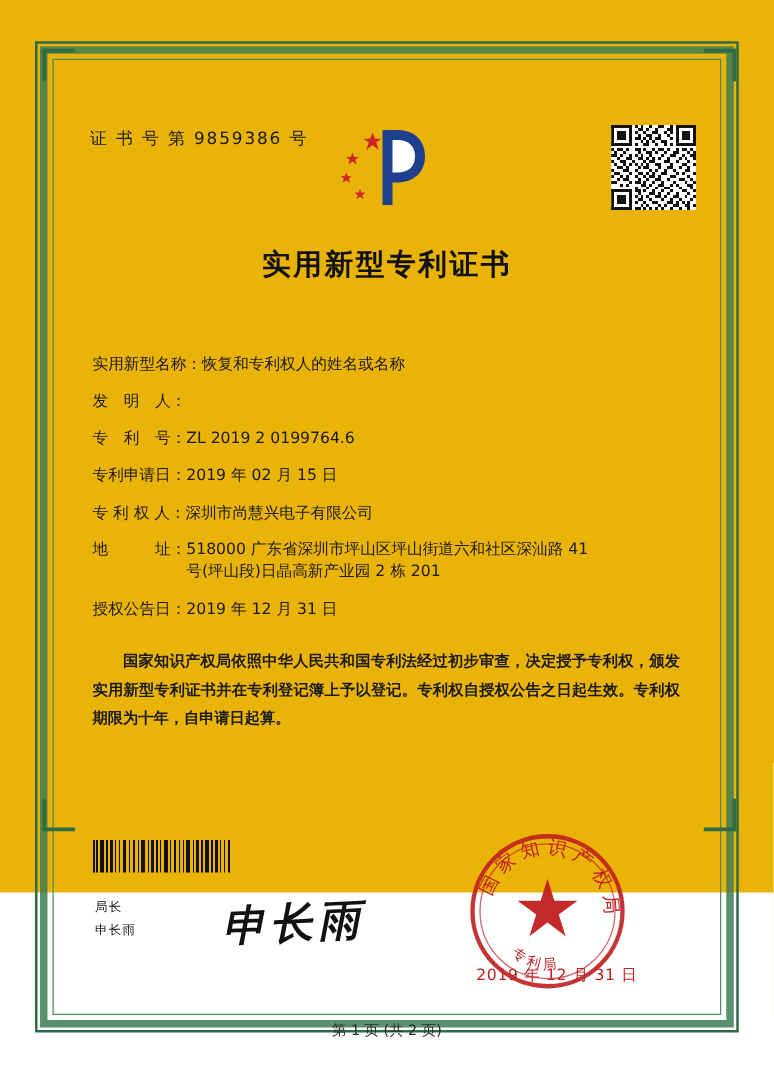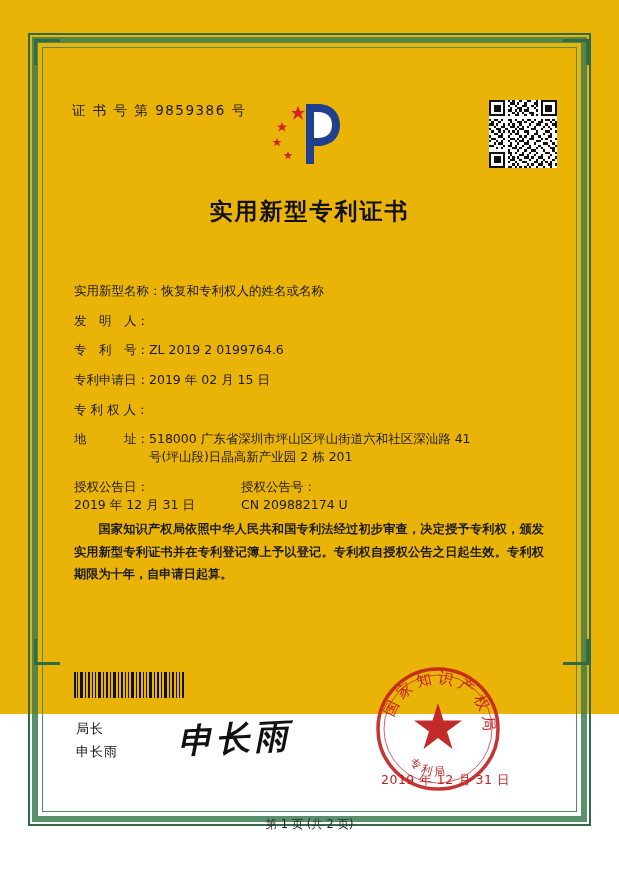--- a/index.html
+++ b/index.html
@@ -122,21 +122,20 @@
     flex: 1 1 auto;
     font-family: "DejaVu Sans", sans-serif;
   }
   .row.two-col {
     display: flex;
     justify-content: flex-start;
   }
   .row.two-col .seg {
     display: flex;
     white-space: nowrap;
-    flex-direction: column;
   }
   .row.two-col .seg.second {
     margin-left: 46px;
   }
   .multi .val { white-space: pre-line; }
 
   
   .paras {
     position: absolute;
     left: 74px;
@@ -160,21 +159,21 @@
     top: 672px;
     width: 112px;
     height: 26px;
   }
 
   
   .sig-labels {
     position: absolute;
     left: 76px;
     top: 718px;
-    font-size: 13px;
+    font-size: 10px;
     line-height: 1.75;
     color: #141414;
     letter-spacing: 1px;
   }
   .sig-script {
     position: absolute;
     left: 178px;
     top: 716px;
     font-family: "DejaVu Serif", serif;
     font-style: italic;
@@ -491,34 +490,31 @@
     <div class="row">
       <span class="lbl">专　利　号：</span>
       <span class="val">ZL 2019 2 0199764.6</span>
     </div>
     <div class="row">
       <span class="lbl">专利申请日：</span>
       <span class="val">2019 年 02 月 15 日</span>
     </div>
     <div class="row">
       <span class="lbl">专 利 权 人：</span>
+      <span class="val">深圳市尚慧兴电子有限公司</span>
     </div>
     <div class="row multi">
       <span class="lbl">地　　　址：</span>
       <span class="val">518000 广东省深圳市坪山区坪山街道六和社区深汕路 41
 号(坪山段)日晶高新产业园 2 栋 201</span>
     </div>
     <div class="row two-col">
       <span class="seg">
         <span class="lbl">授权公告日：</span>
         <span>2019 年 12 月 31 日</span>
-      </span>
-      <span class="seg second">
-        <span class="lbl">授权公告号：</span>
-        <span>CN 209882174 U</span>
       </span>
     </div>
   </div>
 
   <div class="paras">
     <p>国家知识产权局依照中华人民共和国专利法经过初步审查，决定授予专利权，颁发实用新型专利证书并在专利登记簿上予以登记。专利权自授权公告之日起生效。专利权期限为十年，自申请日起算。</p>
   </div>
 
   <div class="barcode">
     <svg viewBox="0 0 112 26" width="112" height="26" shape-rendering="crispEdges" aria-hidden="true">

